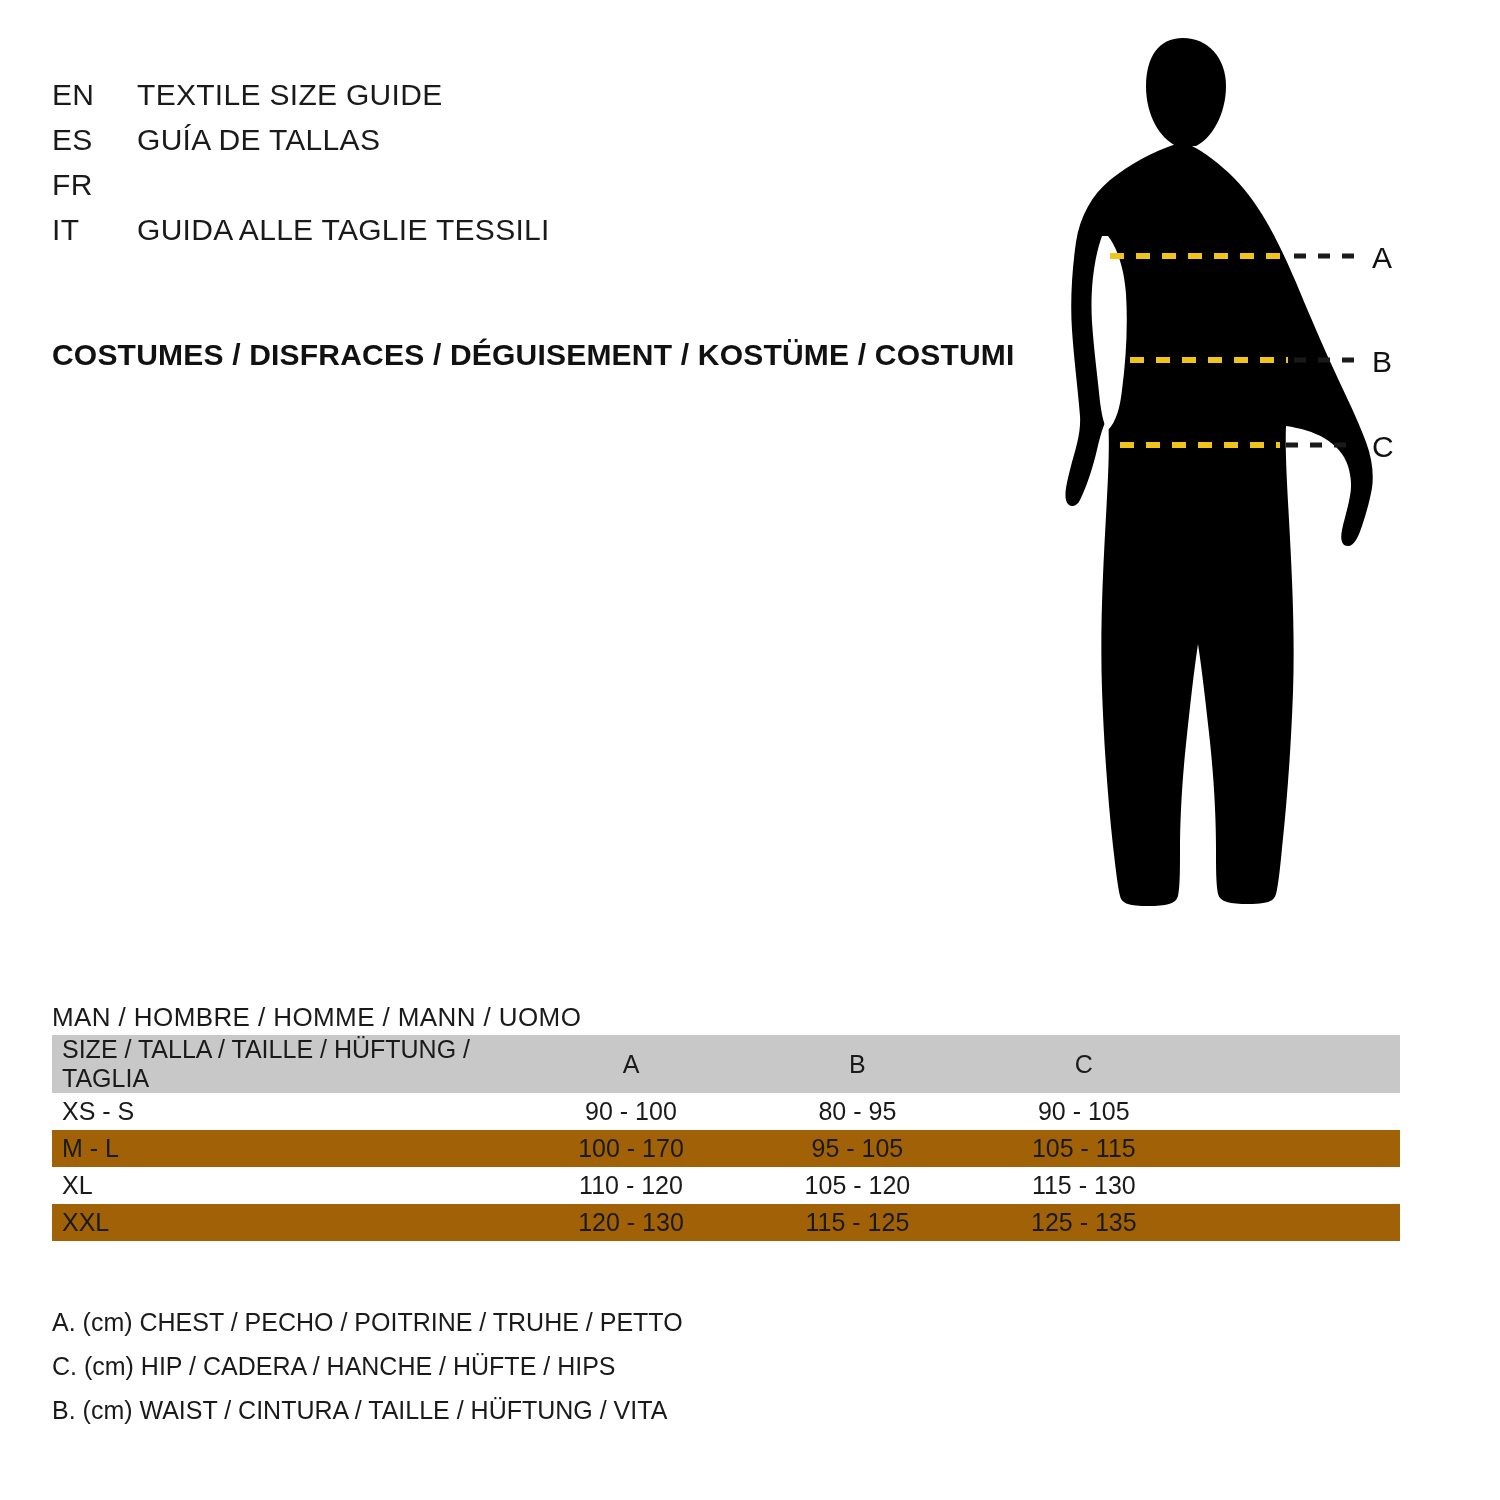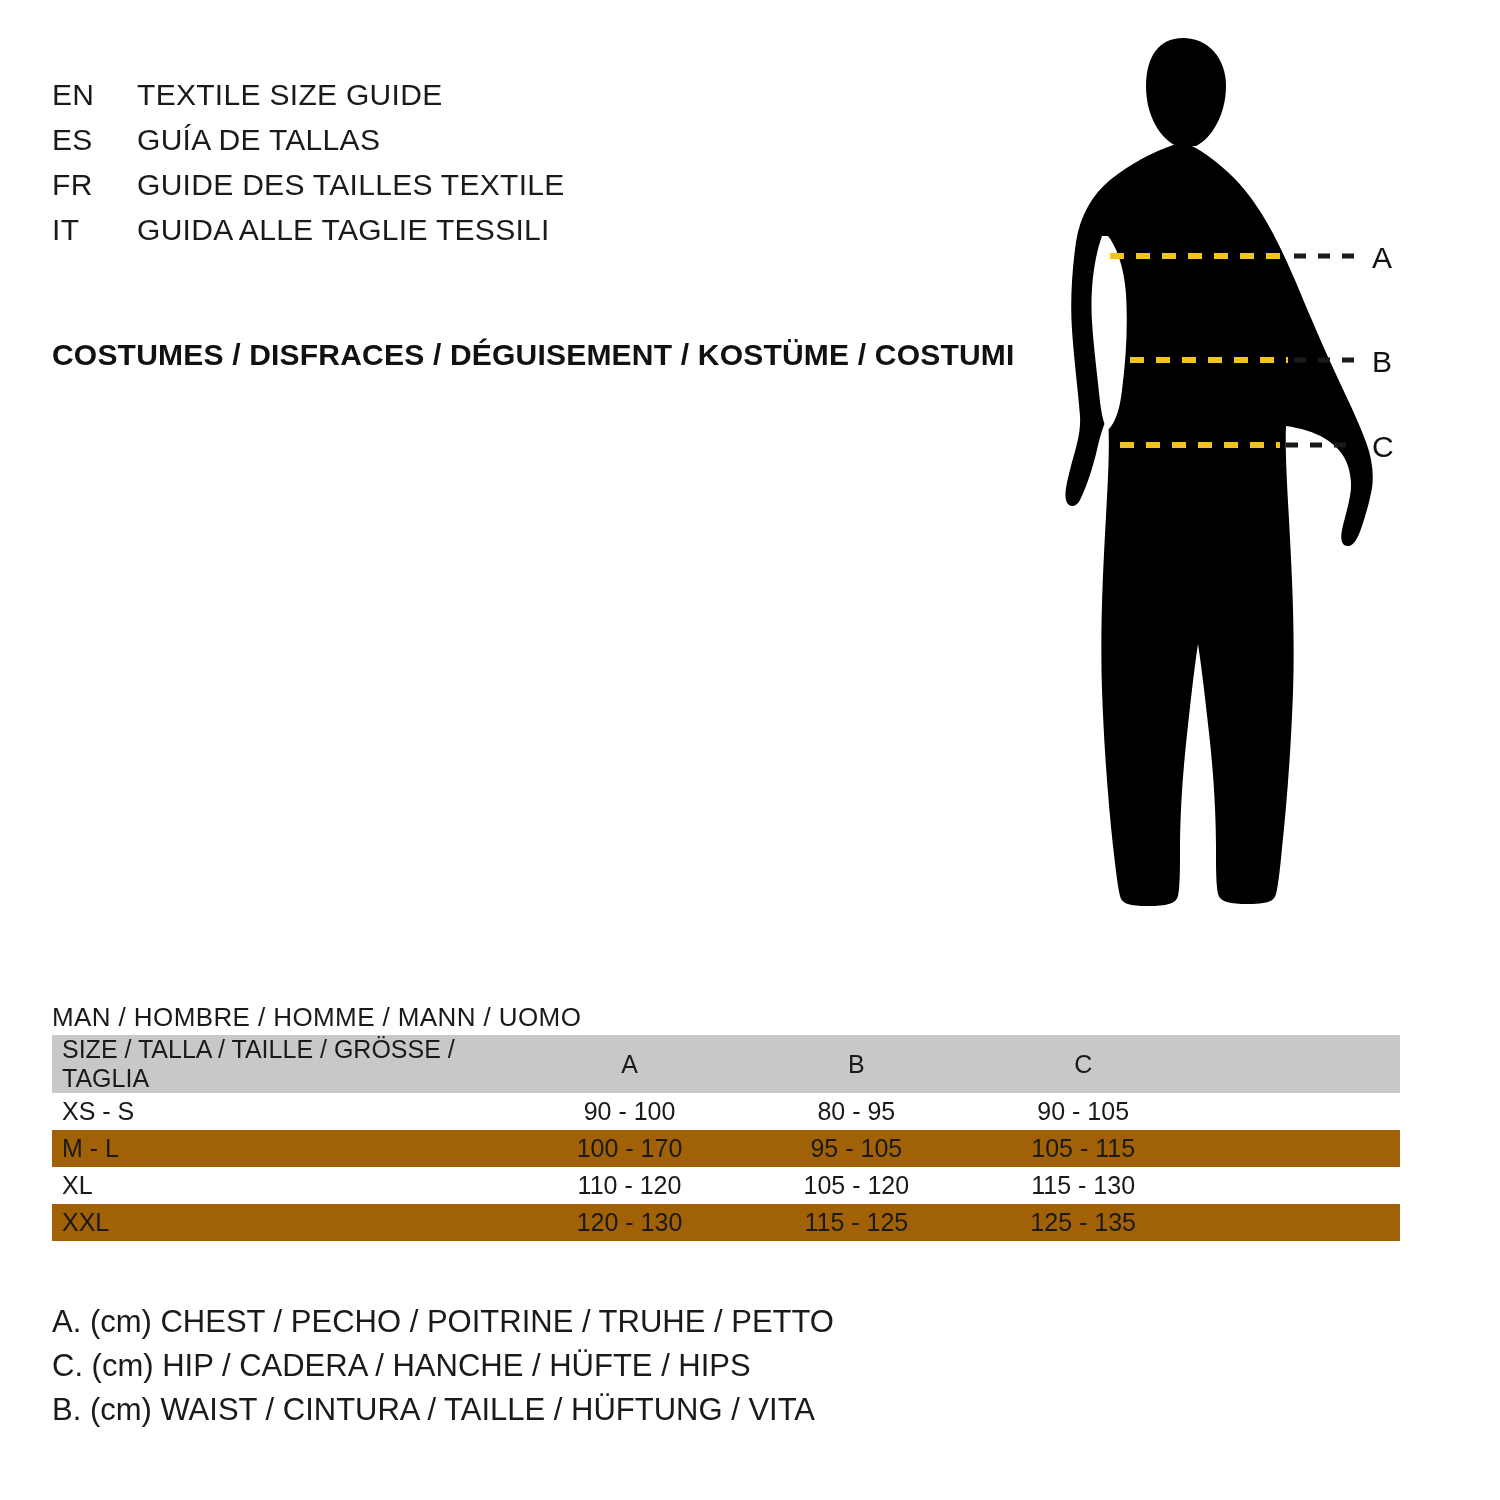--- a/index.html
+++ b/index.html
@@ -106,21 +106,21 @@
   table.size-table col.c-a { width: 262px; }
   table.size-table col.c-b { width: 262px; }
   table.size-table col.c-c { width: 262px; }
   table.size-table col.c-pad { width: 242px; }
 
   
   .legend {
     position: absolute;
     left: 52px;
     top: 1300px;
-    font-size: 31px;
+    font-size: 25px;
     line-height: 44px;
     color: #1a1a1a;
   }
   .legend div { white-space: nowrap; }
 
   .marker-label {
     font-size: 30px;
     fill: #111111;
     font-family: "Liberation Sans", sans-serif;
   }
@@ -132,21 +132,20 @@
   <div class="lang-row">
     <span class="lang-code">EN</span>
     <span class="lang-text">TEXTILE SIZE GUIDE</span>
   </div>
   <div class="lang-row">
     <span class="lang-code">ES</span>
     <span class="lang-text">GUÍA DE TALLAS</span>
   </div>
   <div class="lang-row">
     <span class="lang-code">FR</span>
-    <span class="lang-text">GUIDE DES TAILLES TEXTILE</span>
   </div>
   <div class="lang-row">
     <span class="lang-code">IT</span>
     <span class="lang-text">GUIDA ALLE TAGLIE TESSILI</span>
   </div>
 </div>
 
 <div class="costumes-line">COSTUMES / DISFRACES / DÉGUISEMENT / KOSTÜME / COSTUMI</div>
 
 <div class="figure-wrap">
@@ -234,21 +233,21 @@
 <table class="size-table">
   <colgroup>
     <col class="c-label">
     <col class="c-a">
     <col class="c-b">
     <col class="c-c">
     <col class="c-pad">
   </colgroup>
   <thead>
     <tr>
-      <th class="head-label">SIZE / TALLA / TAILLE / GRÖSSE / TAGLIA</th>
+      <th class="head-label">SIZE / TALLA / TAILLE / HÜFTUNG / TAGLIA</th>
       <th>A</th>
       <th>B</th>
       <th>C</th>
       <th></th>
     </tr>
   </thead>
   <tbody>
     <tr class="plain">
       <td class="row-label">XS - S</td>
       <td>90 - 100</td>

